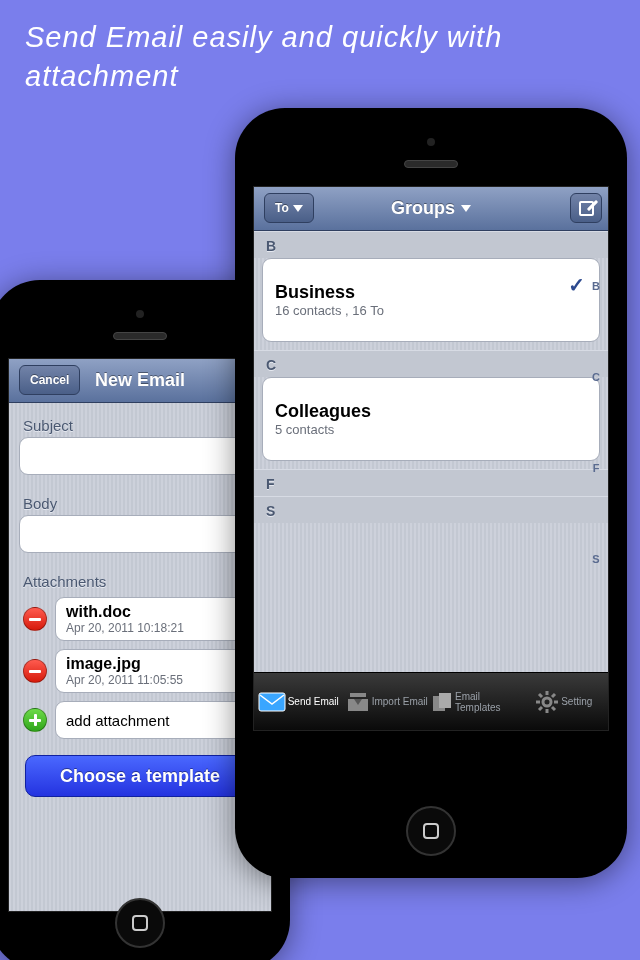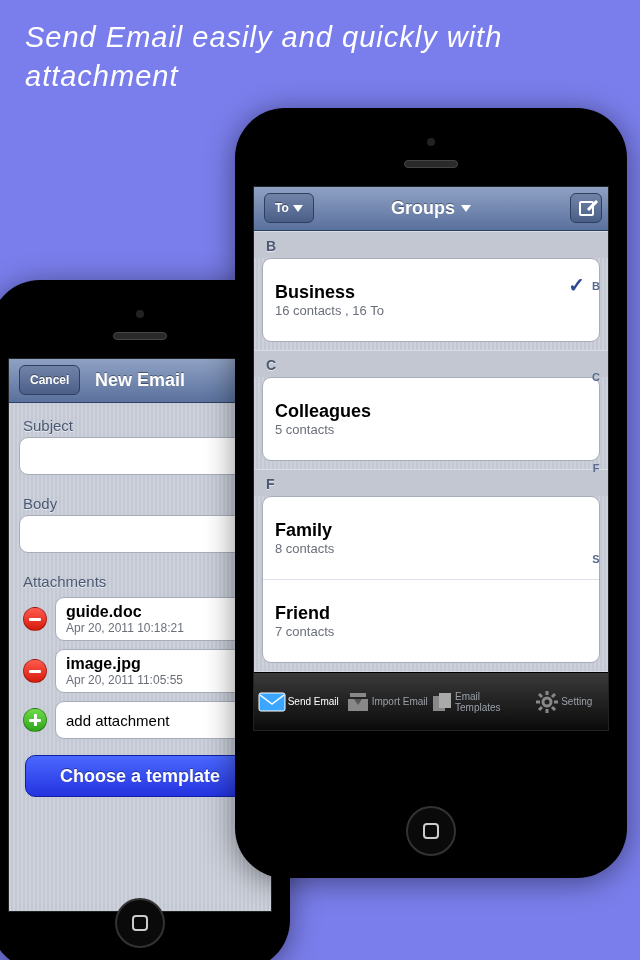--- a/index.html
+++ b/index.html
@@ -170,21 +170,21 @@
       <div class="input-cell"></div>
     </div>
     <div class="form-section">
       <div class="section-label">Attachments</div>
 
       <div class="attach-row">
         <div class="minus-badge">
             <div class="bar"></div>
           </div>
         <div class="attach-cell">
-          <div class="attach-name">guide.doc</div>
+          <div class="attach-name">with.doc</div>
           <div class="attach-meta">Apr 20, 2011 10:18:21</div>
         </div>
       </div>
 
       <div class="attach-row">
         <div class="minus-badge">
             <div class="bar"></div>
           </div>
         <div class="attach-cell">
           <div class="attach-name">image.jpg</div>
@@ -241,30 +241,20 @@
 
       <div class="sec-hdr">C</div>
       <div class="group-block">
         <div class="group-item">
           <div class="group-name">Colleagues</div>
           <div class="group-sub">5 contacts</div>
         </div>
       </div>
 
       <div class="sec-hdr">F</div>
-      <div class="group-block">
-        <div class="group-item">
-          <div class="group-name">Family</div>
-          <div class="group-sub">8 contacts</div>
-        </div>
-        <div class="group-item">
-          <div class="group-name">Friend</div>
-          <div class="group-sub">7 contacts</div>
-        </div>
-      </div>
 
       <div class="sec-hdr">S</div>
 
       <div class="index-rail">
         <span>B</span>
         <span>C</span>
         <span>F</span>
         <span>S</span>
       </div>
     </div>

